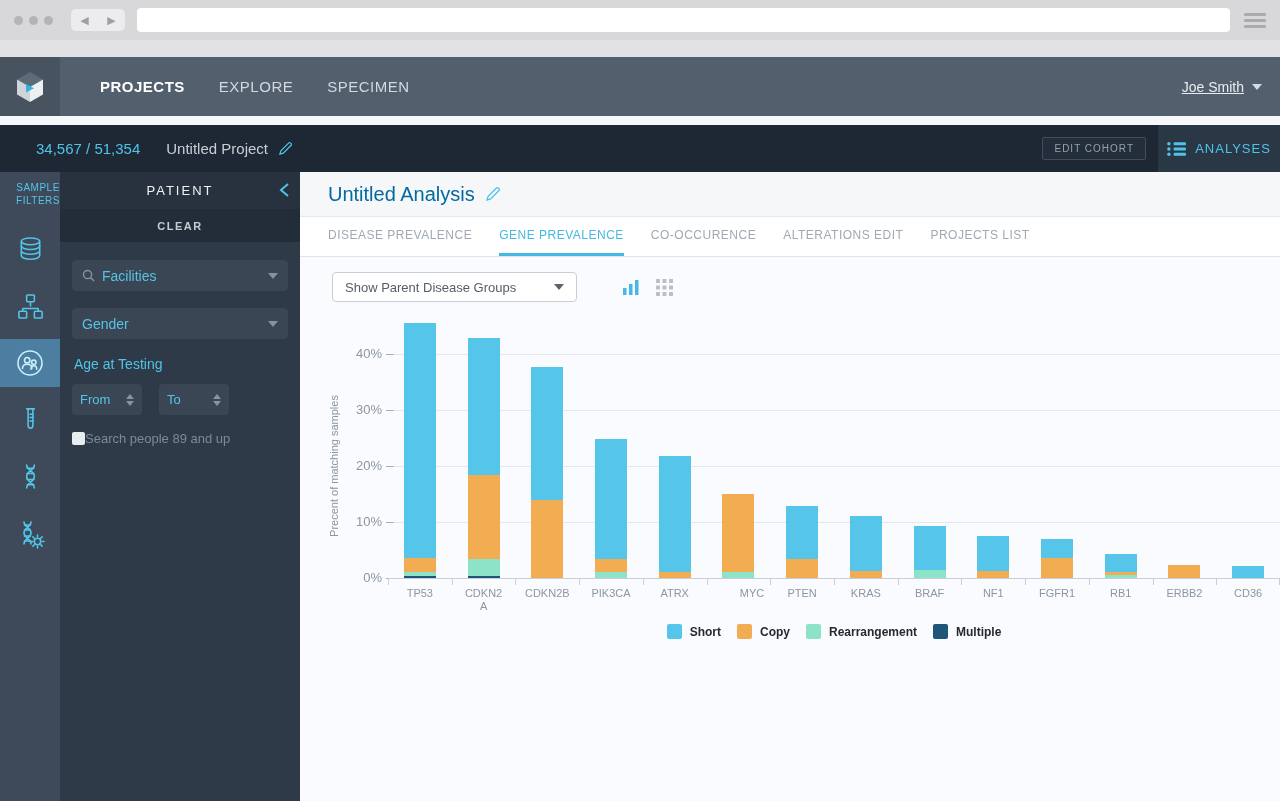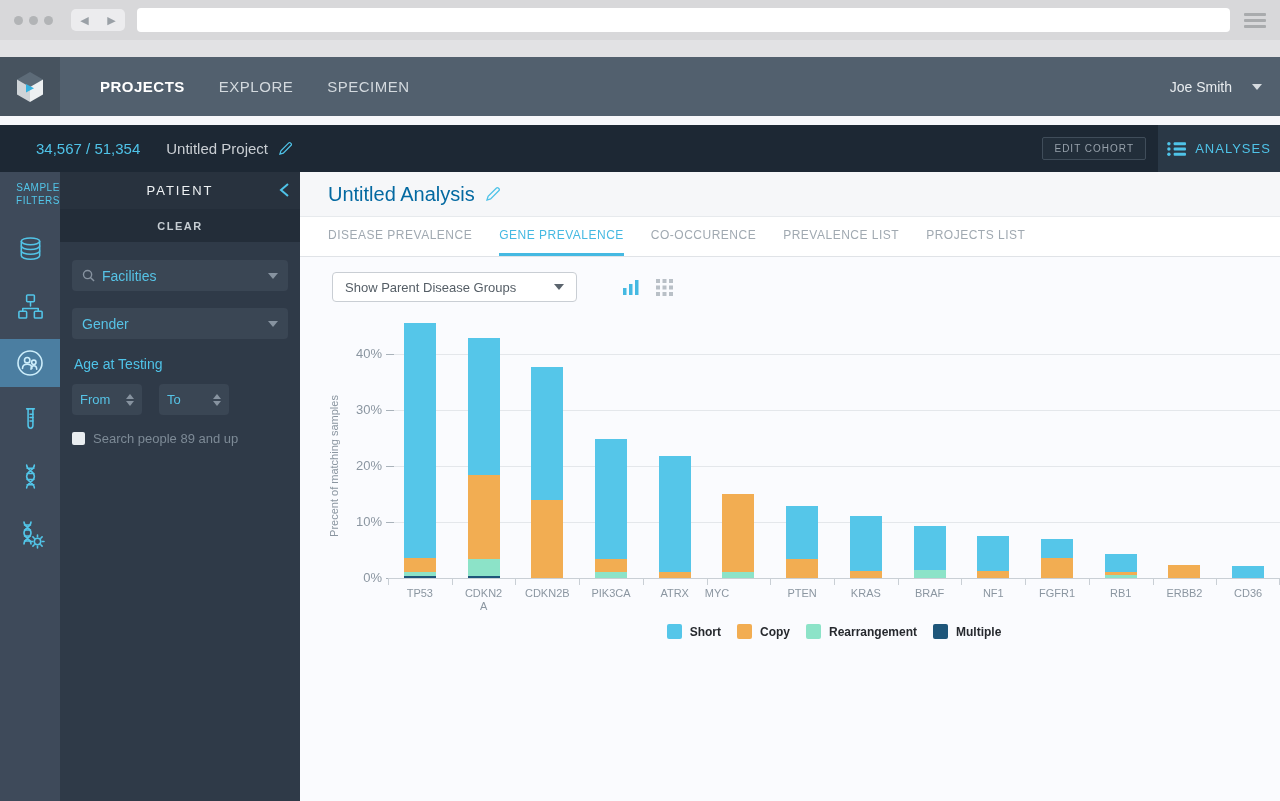--- a/index.html
+++ b/index.html
@@ -18,22 +18,22 @@
   .burger { width:22px; display:flex; flex-direction:column; gap:3px; }
   .burger i { height:3px; background:#a9abad; border-radius:1px; display:block; }
   .chrome-strip { height:17px; background:#e2e2e4; }
 
   
   .appnav { height:59px; background:#52606e; display:flex; align-items:center; }
   .logo { width:60px; height:59px; background:#47535f; display:flex; align-items:center; justify-content:center; }
   .nav-items { display:flex; gap:34px; margin-left:40px; }
   .nav-item { font-size:15px; color:#d3d9de; letter-spacing:.5px; cursor:default; }
   .nav-item.active { color:#ffffff; font-weight:bold; }
-  .nav-user { margin-left:auto; margin-right:18px; display:flex; align-items:center; gap:20px;
-    color:#e8ecef; font-size:14px; }
+  .nav-user { margin-left:auto; margin-right:18px; display:flex; align-items:center; gap:8px;
+    color:#e8ecef; font-size:14px;text-decoration:underline; }
   .caret-down { width:0; height:0; border-left:5px solid transparent; border-right:5px solid transparent;
     border-top:6px solid #d6dbe0; }
   .nav-gap { height:9px; background:#f7f8fb; }
 
   
   .projectbar { height:47px; background:#1d2834; display:flex; align-items:center; }
   .proj-count { color:#4fc3e8; font-size:15px; margin-left:36px; }
   .proj-title { color:#c9ced3; font-size:15px; margin-left:26px; }
   .pencil { margin-left:10px; display:inline-flex; }
   .edit-cohort { margin-left:auto; margin-right:12px; background:#222e3a; border:1px solid #404d5a;
@@ -66,21 +66,21 @@
     border-right:5px solid transparent; border-top:6px solid #8793a0; }
   .age-label { color:#4fc3e8; font-size:14px; margin:4px 0 12px 2px; }
   .steppers { display:flex; gap:17px; margin-bottom:12px; }
   .stepper { width:70px; height:31px; background:#3a4654; border-radius:4px; display:flex;
     align-items:center; padding:0 8px; justify-content:space-between; cursor:pointer; }
   .stepper .sel-text { color:#56c3e6; font-size:13px; }
   .updown { display:flex; flex-direction:column; gap:2px; }
   .updown i { display:block; width:0; height:0; border-left:4px solid transparent; border-right:4px solid transparent; }
   .updown .up { border-bottom:5px solid #8793a0; }
   .updown .dn { border-top:5px solid #8793a0; }
-  .chk-row { display:flex; align-items:center; gap:8px; margin-top:16px; }
+  .chk-row { display:flex; align-items:center; gap:0; margin-top:16px; }
   .chk { width:13px; height:13px; background:#e9edf0; border-radius:2px; cursor:pointer; }
   .chk-label { color:#7d8a96; font-size:13px; }
 
   
   main { flex:1; background:#fafbfe; display:flex; flex-direction:column; }
   .titlebar { height:45px; background:#f6f7f9; border-bottom:1px solid #e7eaed; display:flex;
     align-items:center; padding-left:28px; }
   .an-title { font-size:20px; color:#0369a1; }
   .tabs { height:40px; background:#ffffff; border-bottom:1px solid #e0e3e7; display:flex;
     align-items:stretch; padding-left:28px; gap:27px; }
@@ -289,21 +289,21 @@
       <span class="pencil">
         <svg width="16" height="16" viewBox="0 0 16 16">
             <path d="M2 14 l1.1-3.6 L11.5 2 a1.2 1.2 0 0 1 1.7 0 l0.8 0.8 a1.2 1.2 0 0 1 0 1.7 L5.6 12.9 Z" fill="none" stroke="#4fc3e8" stroke-width="1.3"></path>
           </svg>
       </span>
     </div>
     <div class="tabs" id="tabs">
         <span class="tab">DISEASE PREVALENCE</span>
         <span class="tab active">GENE PREVALENCE</span>
         <span class="tab">CO-OCCURENCE</span>
-        <span class="tab">PREVALENCE LIST</span>
+        <span class="tab">ALTERATIONS EDIT</span>
         <span class="tab">PROJECTS LIST</span>
       </div>
     <div class="toolbar">
       <div class="ddl">
         <span class="ddl-text">Show Parent Disease Groups</span>
         <span class="tri"></span>
       </div>
       <div class="view-icons">
         <svg width="18" height="18" viewBox="0 0 18 18">
           <rect x="1" y="10" width="3.5" height="7" fill="#45b9e2"></rect>
@@ -372,21 +372,21 @@
         <div class="xlabel" style="left: 218.286px; top: 277px;">CDKN2B</div>
         <div class="seg" style="left: 295px; top: 262.4px; height: 5.6px; background: rgb(140, 227, 200);"></div>
         <div class="seg" style="left: 295px; top: 248.96px; height: 13.44px; background: rgb(242, 173, 82);"></div>
         <div class="seg" style="left: 295px; top: 128.56px; height: 120.4px; background: rgb(85, 198, 233);"></div>
         <div class="xlabel" style="left: 282px; top: 277px;">PIK3CA</div>
         <div class="seg" style="left: 358.714px; top: 261.84px; height: 6.16px; background: rgb(242, 173, 82);"></div>
         <div class="seg" style="left: 358.714px; top: 146.48px; height: 115.36px; background: rgb(85, 198, 233);"></div>
         <div class="xlabel" style="left: 345.714px; top: 277px;">ATRX</div>
         <div class="seg" style="left: 422.429px; top: 261.84px; height: 6.16px; background: rgb(140, 227, 200);"></div>
         <div class="seg" style="left: 422.429px; top: 184px; height: 77.84px; background: rgb(242, 173, 82);"></div>
-        <div class="xlabel" style="left: 388px; top: 277px;">MYC</div>
+        <div class="xlabel" style="left: 423px; top: 277px;">MYC</div>
         <div class="seg" style="left: 486.143px; top: 248.96px; height: 19.04px; background: rgb(242, 173, 82);"></div>
         <div class="seg" style="left: 486.143px; top: 195.76px; height: 53.2px; background: rgb(85, 198, 233);"></div>
         <div class="xlabel" style="left: 473.143px; top: 277px;">PTEN</div>
         <div class="seg" style="left: 549.857px; top: 260.72px; height: 7.28px; background: rgb(242, 173, 82);"></div>
         <div class="seg" style="left: 549.857px; top: 206.4px; height: 54.32px; background: rgb(85, 198, 233);"></div>
         <div class="xlabel" style="left: 536.857px; top: 277px;">KRAS</div>
         <div class="seg" style="left: 613.571px; top: 260.16px; height: 7.84px; background: rgb(140, 227, 200);"></div>
         <div class="seg" style="left: 613.571px; top: 215.92px; height: 44.24px; background: rgb(85, 198, 233);"></div>
         <div class="xlabel" style="left: 600.571px; top: 277px;">BRAF</div>
         <div class="seg" style="left: 677.286px; top: 261.28px; height: 6.72px; background: rgb(242, 173, 82);"></div>

